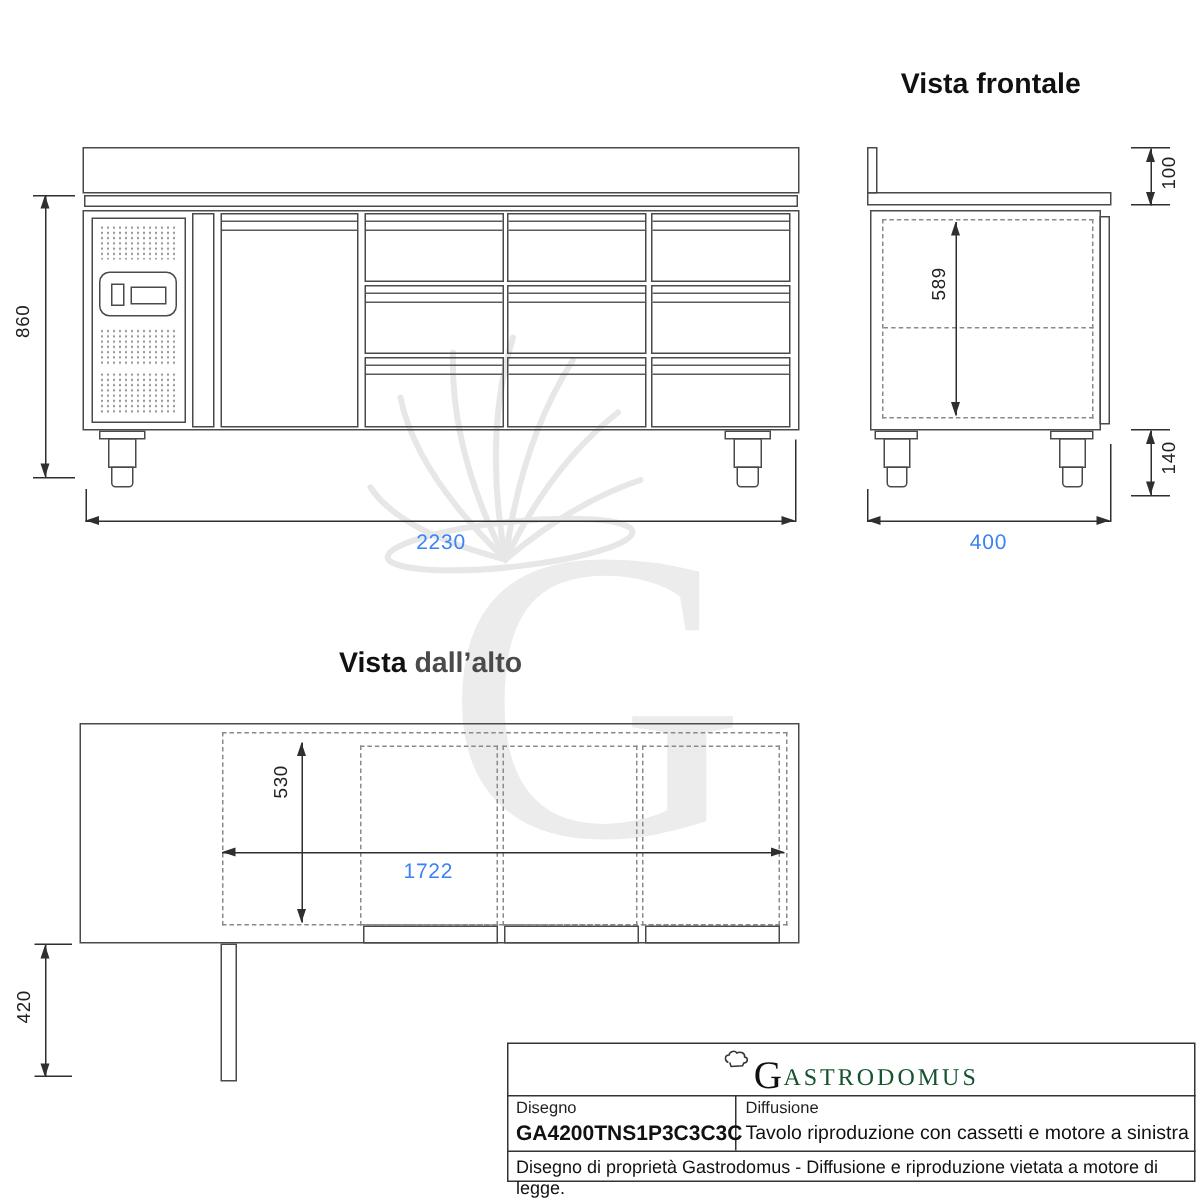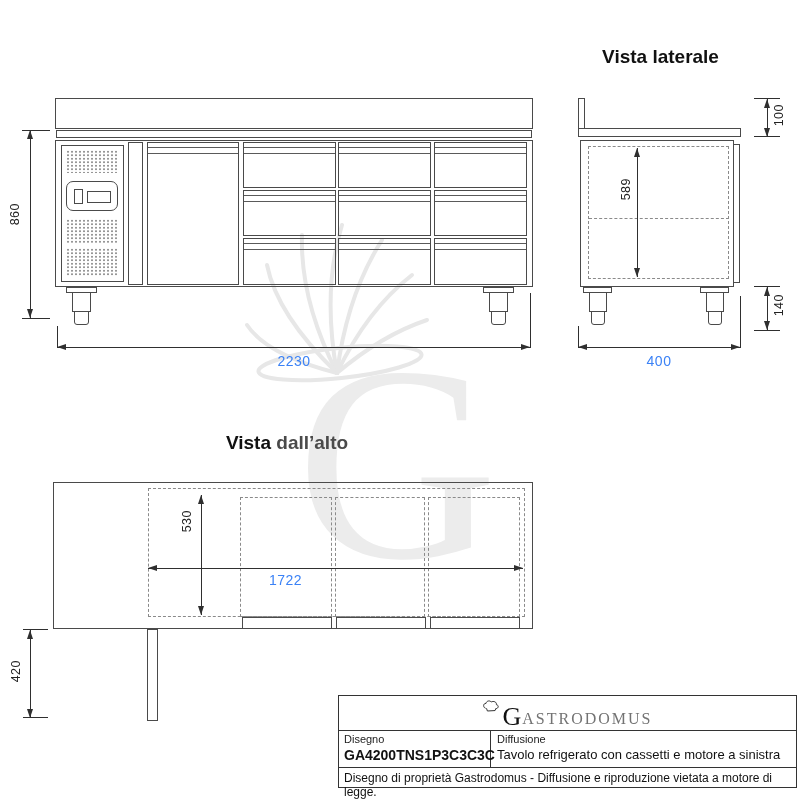--- a/index.html
+++ b/index.html
@@ -25,21 +25,21 @@
   .foot{border-radius:0 0 3px 3px;}
   
   .tb-border{position:absolute;box-sizing:border-box;border:1.5px solid #333;}
   .tb-line{position:absolute;background:#333;}
   .tb-label{position:absolute;font-size:11px;color:#222;}
   .tb-code{position:absolute;font-size:14px;font-weight:bold;color:#111;}
   .tb-desc{position:absolute;font-size:13px;color:#111;}
   .tb-legal{position:absolute;font-size:12px;color:#111;}
   .brandrow{position:absolute;display:flex;align-items:flex-end;justify-content:center;}
   .g1{font-family:"Liberation Serif",serif;font-size:26px;line-height:22px;letter-spacing:1px;color:#111;}
-  .g2{font-family:"Liberation Serif",serif;font-size:16px;letter-spacing:2px;color:#737373;}
+  .g2{font-family:"Liberation Serif",serif;font-size:16px;letter-spacing:2px;color:#14532d;}
 </style>
 </head>
 <body>
 
 <div id="canvas">
 
   <svg class="abs" style="left:222px;top:205px;width:336px;height:384px;" viewBox="0 0 336 384">
     <g fill="none" stroke="#e7e7e7" stroke-width="4" stroke-linecap="round">
       <path d="M115,168 Q45,150 25,120"></path>
       <path d="M115,168 Q55,110 45,60"></path>
@@ -97,21 +97,21 @@
     <div class="vtext" style="left:8px;top:203px;">860</div>
 
     <div class="dl" style="left:57px;top:347px;width:473px;height:1px;"></div>
     <div class="al" style="left:57px;top:344px;"></div>
     <div class="ar" style="left:521px;top:344px;"></div>
     <div class="xln" style="left:57px;top:326px;width:1px;height:22px;"></div>
     <div class="xln" style="left:530px;top:293px;width:1px;height:55px;"></div>
     <div class="dimtxt" style="left:250px;top:353px;width:88px;text-align:center;">2230</div>
   </div>
 
-  <div class="vtitle" style="left:568px;top:46px;width:185px;">Vista laterale</div>
+  <div class="vtitle" style="left:568px;top:46px;width:185px;">Vista frontale</div>
 
   <div>
     <div class="bx" style="left:578px;top:98px;width:7px;height:31px;"></div>
     <div class="bx" style="left:578px;top:128px;width:163px;height:9px;"></div>
     <div class="bx" style="left:580px;top:140px;width:154px;height:147px;"></div>
     <div class="bx" style="left:733px;top:144px;width:7px;height:139px;"></div>
     <div class="dx" style="left:588px;top:146px;width:141px;height:133px;"></div>
     <div class="dx" style="left:589px;top:218px;width:140px;height:0;border-width:1px 0 0 0;"></div>
 
     <div class="dl" style="left:637px;top:148px;width:1px;height:129px;"></div>
@@ -196,17 +196,17 @@
           <path d="M5,10 L6,13 L14.5,12.5 L15.5,10"></path>
         </g>
       </svg>
       <span class="g1">G</span>
         <span class="g2">ASTRODOMUS</span>
     </div>
 
     <div class="tb-label" style="left:344px;top:733px;">Disegno</div>
     <div class="tb-code" style="left:344px;top:747px;">GA4200TNS1P3C3C3C</div>
     <div class="tb-label" style="left:497px;top:733px;">Diffusione</div>
-    <div class="tb-desc" style="left:497px;top:747px;">Tavolo refrigerato con cassetti e motore a sinistra</div>
+    <div class="tb-desc" style="left:497px;top:747px;">Tavolo riproduzione con cassetti e motore a sinistra</div>
     <div class="tb-legal" style="left:344px;top:771px;width:450px;">Disegno di proprietà Gastrodomus -  Diffusione e riproduzione vietata a motore di legge.</div>
   </div>
 
 </div>
 
 </body></html>

